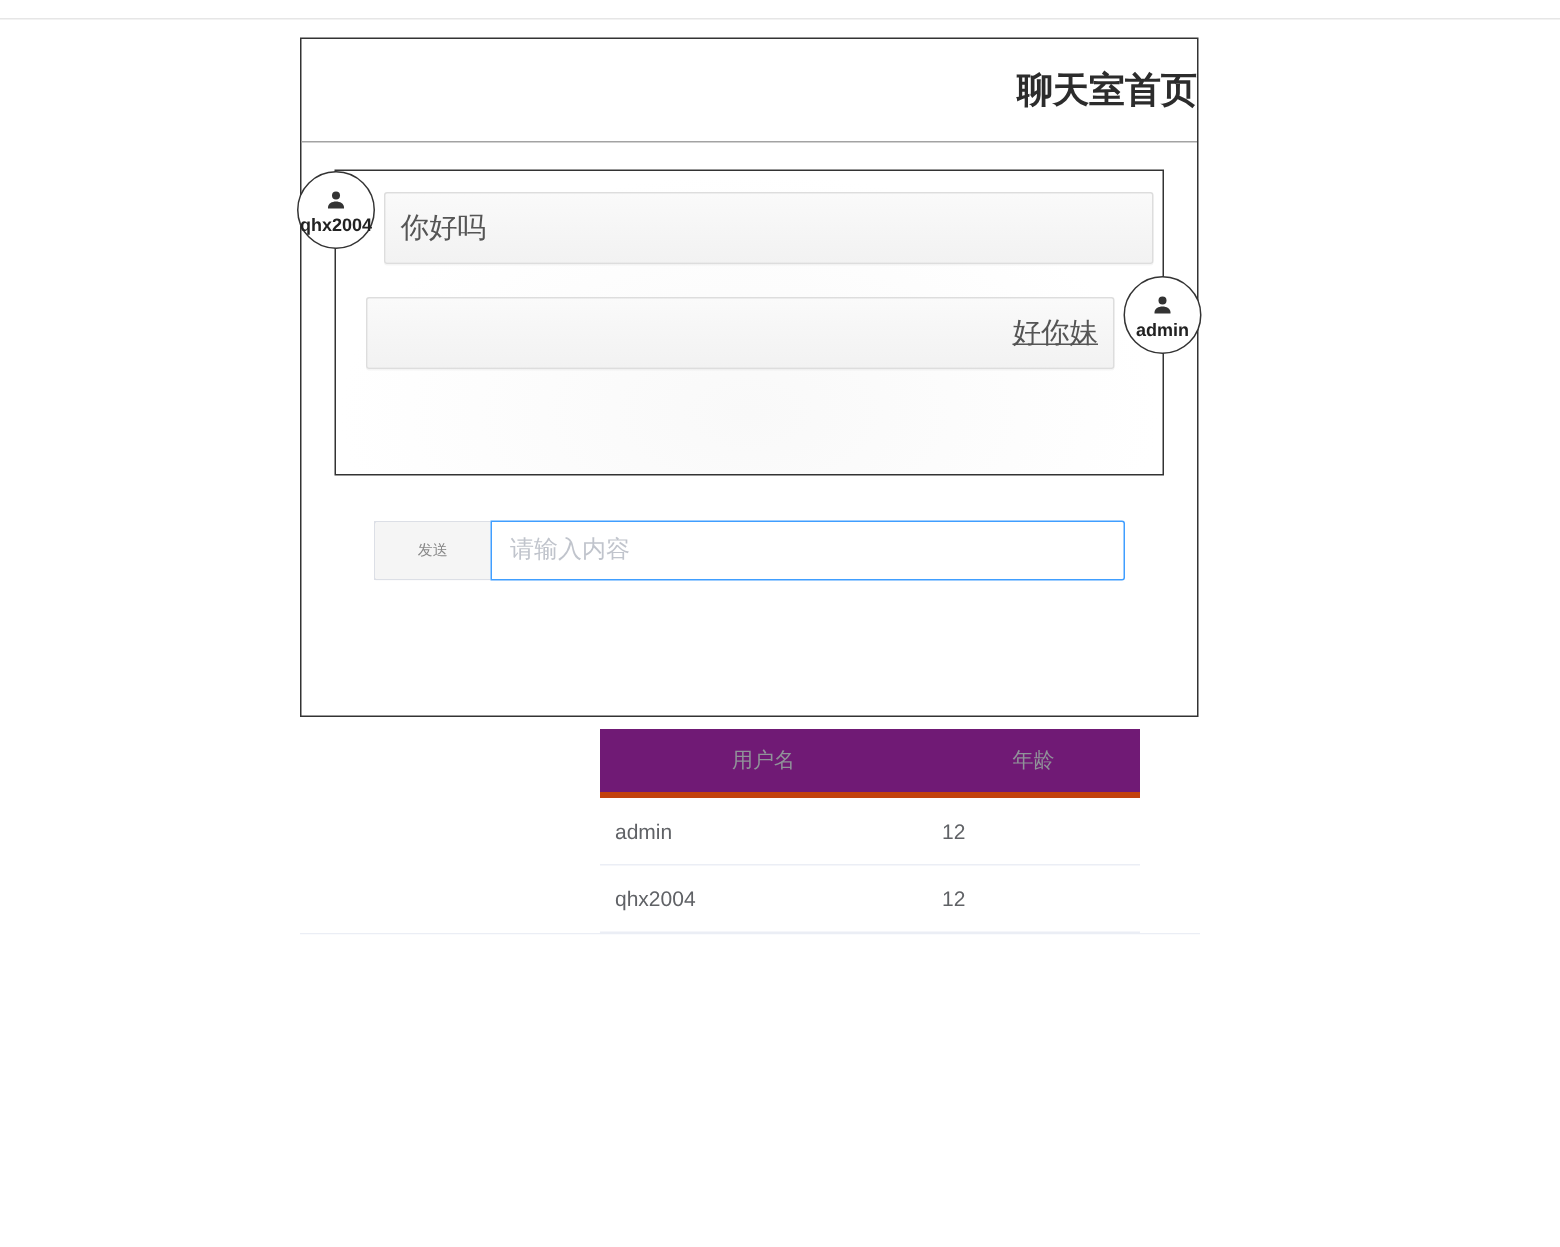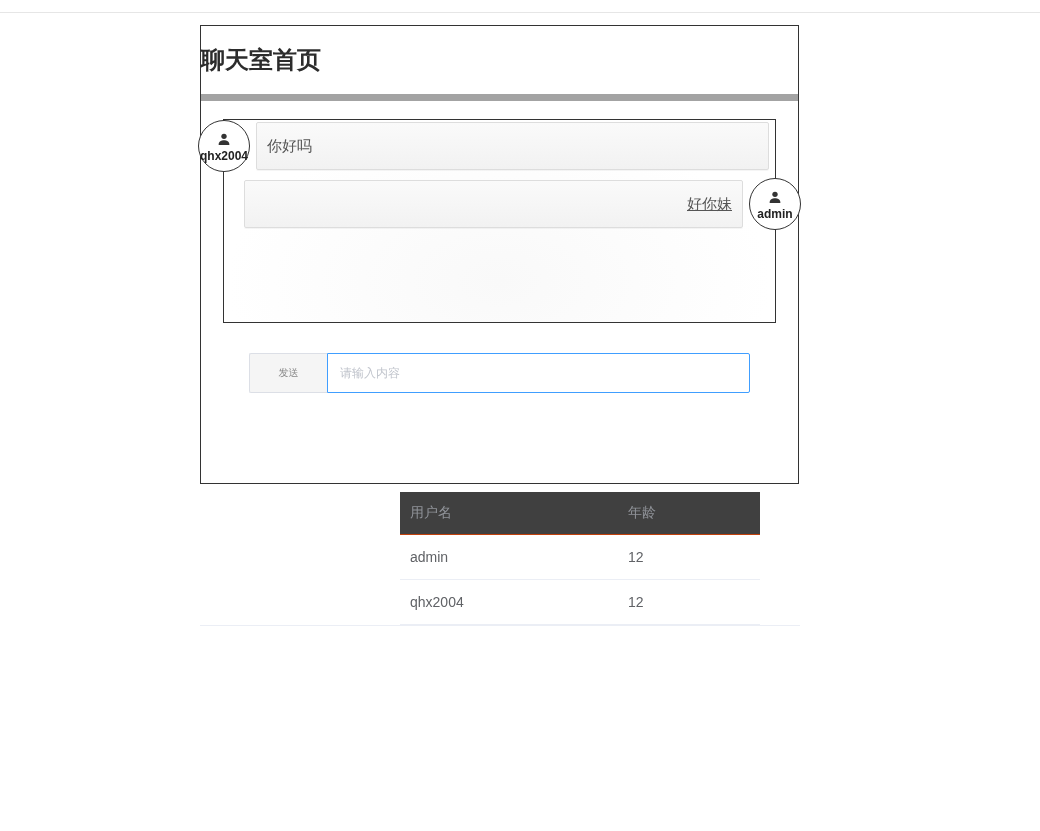--- a/index.html
+++ b/index.html
@@ -14,23 +14,23 @@
       width: 100%;
     }
     .main-panel {
       width: 599px;
       margin: 12px auto 0 auto;
       border: 1px solid #333;
       background: #fff;
       margin-left: 200px;
     }
     .panel-header {
-      text-align: left;
+      text-align: right;
       padding: 18px 0 18px 0;
-      border-bottom: 7px solid #a3a3a3;
+      border-bottom: 1px solid #a3a3a3;
     }
     .panel-header h1 {
       font-size: 24px;
       font-weight: 700;
       color: #2c2c2c;
     }
     .chat-box {
       margin: 18px 22px 0 22px;
       border: 1px solid #333;
       height: 204px;
@@ -62,30 +62,30 @@
       color: #222;
       position: absolute;
       z-index: 2;
     }
     .msg-left .avatar { left: -28px; top: -2px; }
     .msg-right .avatar { right: -28px; top: -2px; }
     .avatar svg { width: 16px; height: 16px; margin-bottom: -2px; }
     .avatar .av-name { font-size: 12px; line-height: 1; margin-top: 2px; }
     .bubble {
       flex: 1;
-      margin: 0 30px 0 30px;
+      margin: 12px 30px 0 30px;
       height: 48px;
       border: 1px solid #ddd;
       border-radius: 2px;
       background: linear-gradient(#fafafa, #f2f2f2);
       box-shadow: 0 1px 0 rgba(0,0,0,0.04);
       display: flex;
       align-items: center;
       padding: 0 10px;
-      font-size: 15px;
+      font-size: 19px;
       color: #555;
     }
     .msg-left .bubble { margin-left: 30px; margin-right: 4px; justify-content: flex-start; }
     .msg-right .bubble { margin-right: 30px; margin-left: 18px; justify-content: flex-end; text-decoration: underline; }
     .input-row {
       display: flex;
       margin: 30px 48px 0 48px;
       padding-bottom: 90px;
     }
     .send-btn {
@@ -98,40 +98,40 @@
       font-size: 10px;
       cursor: pointer;
       border-radius: 2px 0 0 2px;
     }
     .msg-input {
       flex: 1;
       height: 40px;
       border: 1px solid #409eff;
       border-radius: 0 2px 2px 0;
       padding: 0 12px;
-      font-size: 12px;
+      font-size: 16px;
       outline: none;
       color: #701a75;
     }
     .msg-input::placeholder { color: #c0c4cc; }
     .user-table {
       width: 360px;
       margin-left: 200px;
       margin-top: 8px;
       border-collapse: collapse;
       color: #666;
     }
     .user-table thead th {
-      text-align: left;
+      text-align: center;
       font-weight: 500;
       font-size: 14px;
       color: #909399;
       padding: 12px 10px;
-      border-bottom: 1px solid #c2410c;
-      background: #404040;
+      border-bottom: 4px solid #c2410c;
+      background: #701a75;
     }
     .user-table tbody td {
       padding: 14px 10px;
       font-size: 14px;
       border-bottom: 1px solid #ebeef5;
       color: #606266;
     }
     .user-table tbody tr:last-child td { border-bottom: 1px solid #ebeef5; }
     .tbl-outer { border-bottom: 1px solid #ebeef5; width: 600px; margin-left: 200px; }
   </style>

